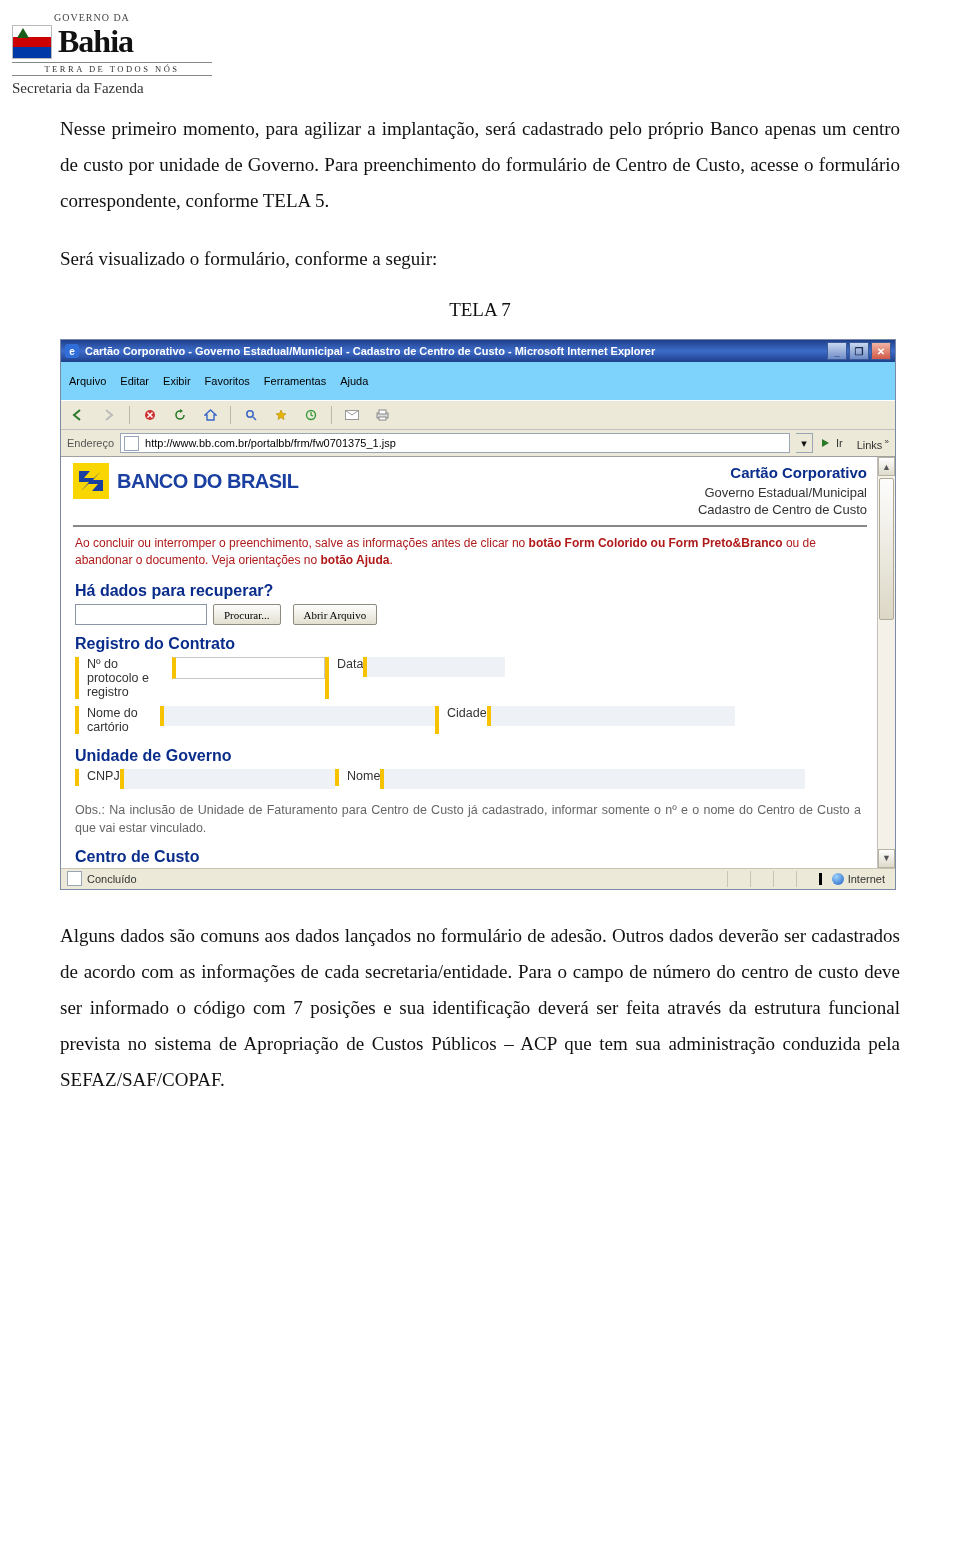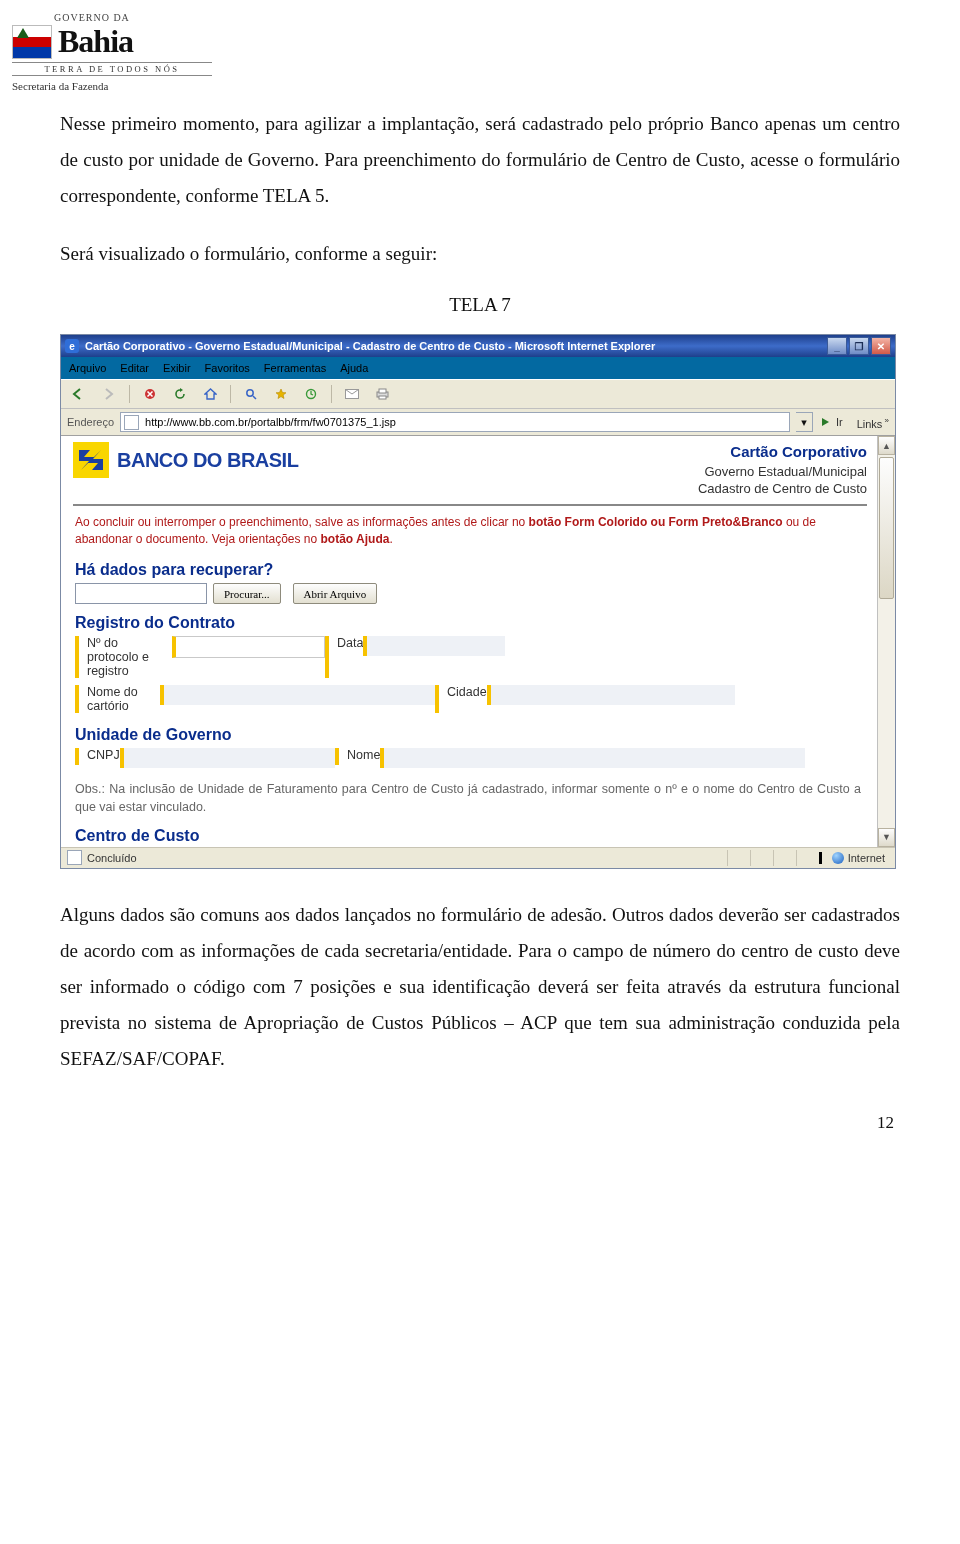--- a/index.html
+++ b/index.html
@@ -46,21 +46,21 @@
     font-weight: bold;
     font-size: 32px;
     letter-spacing: -1px;
     color: #111;
   }
   .tagline {
     font-size: 8.5px; letter-spacing: 2.5px; color:#333;
     border-top:1px solid #888; border-bottom:1px solid #888;
     padding:1px 0; margin-top:2px; text-align:center;
   }
-  .sub-org { font-size: 11px; color:#333; margin-top:4px; }
+  .sub-org { font-size: 15px; color:#333; margin-top:4px; }
 
   .body-text {
     font-size: 19px;
     line-height: 1.9;
     text-align: justify;
     margin-top: 14px;
   }
   .body-text p { margin: 0 0 22px 0; }
   .tela-label {
     text-align: center;
@@ -82,21 +82,21 @@
     display:flex; align-items:center; justify-content:space-between;
     background: linear-gradient(180deg,#1e3f8b 0%, #3d6cc9 50%, #1e3f8b 100%);
     color:#fff; height:22px; padding:0 4px;
     font-weight:bold; font-size:11px;
   }
   .titlebar .left { display:flex; align-items:center; gap:6px; }
   .ie-e { width:14px;height:14px;background:#2f6ed8;border-radius:3px;display:inline-flex;align-items:center;justify-content:center;color:#fff;font-weight:bold;font-size:10px;}
   .winbtns { display:flex; gap:2px; }
   .winbtn { width:18px;height:16px;background:linear-gradient(180deg,#c9d8ef,#6f8cc7);border:1px solid #3a5a98;display:flex;align-items:center;justify-content:center;color:#1b2d55;font-size:10px;cursor:default;font-family:"Segoe UI",Arial,sans-serif;}
   .winbtn.close{background:linear-gradient(180deg,#f4b4a6,#d15947);color:#fff;}
-  .menubar { display:flex; gap:14px; padding:5px 8px; background:#0369a1; color:#000; }
+  .menubar { display:flex; gap:14px; padding:13px 8px; background:#7dd3fc; color:#000; }
   .menubar span{cursor:default;}
   .toolbar { display:flex; align-items:center; gap:6px; padding:3px 6px; border-top:1px solid #fff; border-bottom:1px solid #c0c0c0; background:#ece9d8;}
   .tbtn { width:22px;height:20px;border:1px solid transparent;display:flex;align-items:center;justify-content:center;color:#555;border-radius:2px;}
   .tbtn svg{display:block;}
   .tsep{width:1px;height:18px;background:#bdb8a6;margin:0 2px;}
   .addrbar{display:flex;align-items:center;gap:6px;padding:3px 6px;background:#ece9d8;border-bottom:1px solid #a0a0a0;}
   .addrbar .lbl{color:#555;}
   .addrfield{flex:1;display:flex;align-items:center;background:#fff;border:1px solid #9aa6b8;height:18px;padding:0 3px;gap:4px;}
   .addrfield .pg{width:13px;height:13px;background:#fff;border:1px solid #9aa6b8;display:inline-block;}
   .addrfield input{flex:1;border:none;outline:none;font:11px Tahoma,Arial,sans-serif;}
@@ -357,14 +357,13 @@
         <span class="globe"></span>
         <span>Internet</span>
       </div>
     </div>
   </div>
 
   <div class="body-text">
     <p>Alguns dados são comuns aos dados lançados no formulário de adesão. Outros dados deverão ser cadastrados de acordo com as informações de cada secretaria/entidade. Para o campo de número do centro de custo deve ser informado o código com 7 posições e sua identificação deverá ser feita através da estrutura funcional prevista no sistema de Apropriação de Custos Públicos – ACP que tem sua administração conduzida pela SEFAZ/SAF/COPAF.</p>
   </div>
 
-  <div class="page-num">12</div>
 </div>
 
 </body></html>

